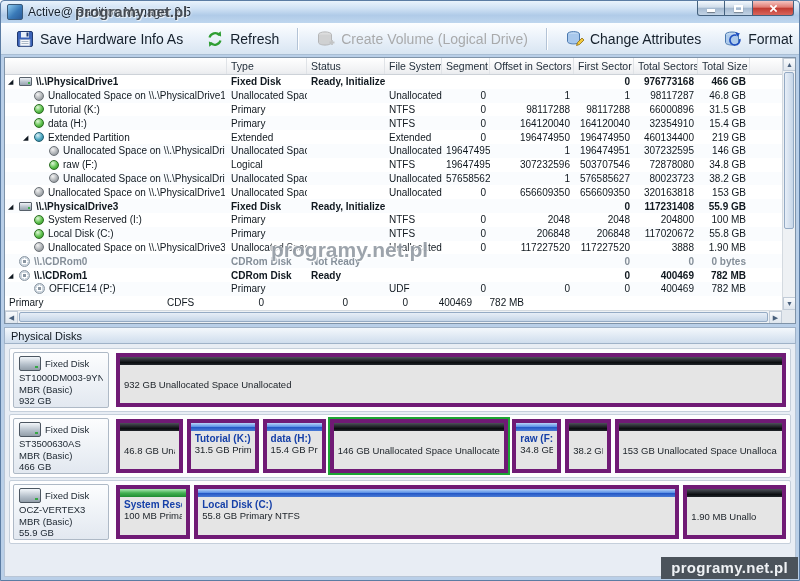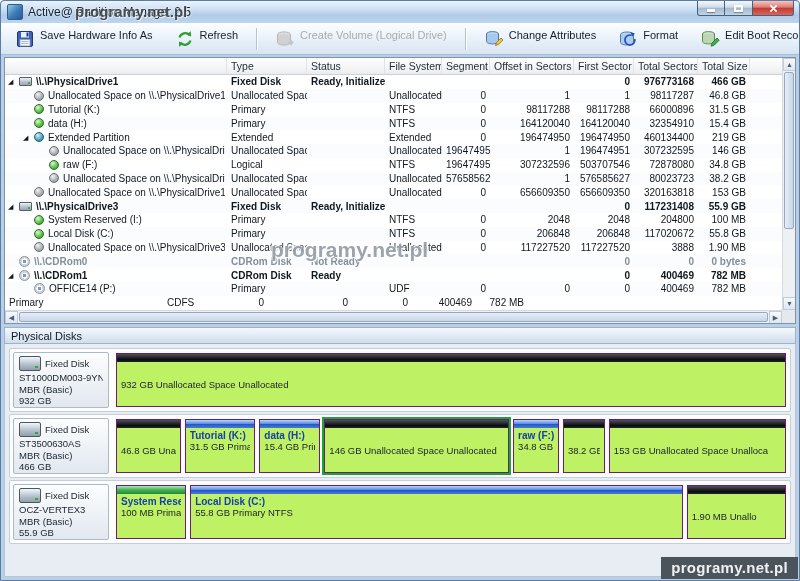--- a/index.html
+++ b/index.html
@@ -19,21 +19,21 @@
   .g-max{width:9px;height:7px;border:2px solid #fff;box-sizing:border-box;box-shadow:0 1px 1px rgba(0,0,0,.3)}
   .capbtn.close svg{width:9px;height:9px}
 
   
   .menubar{flex:none;height:19px;background:linear-gradient(180deg,#f4f8fc,#e2ecf7);border-bottom:1px solid #c2d2e4;display:flex;align-items:center;padding:0 4px}
   .menu-item{display:inline-block;font-size:11px;color:#1a232e;padding:2px 8px}
   .menu-item::first-letter{text-decoration:underline}
 
   
   .toolbar{flex:none;height:31px;background:linear-gradient(180deg,#fcfeff,#e8f0f9 55%,#d8e5f2);border-bottom:1px solid #a9bed4;display:flex;align-items:center;padding:0 8px;gap:10px;white-space:nowrap}
-  .tb-btn{display:flex;gap:5px;padding:2px 6px;font-size:11px;color:#15202c}
+  .tb-btn{display:flex;align-items:center;gap:5px;padding:2px 6px;font-size:14px;color:#15202c}
   .tb-btn.disabled{color:#93a0ad;filter:grayscale(1);opacity:.85}
   .tb-icon,.tb-icon svg{width:20px;height:20px;display:inline-block;flex:none}
   .tb-sep{width:1px;height:22px;background:#b3c3d6;box-shadow:1px 0 0 #fff;margin:0 2px;flex:none}
 
   
   .tablewrap{flex:none;height:267px;margin:2px 3px 0 3px;background:#fff;border:1px solid #7f93a8;position:relative;box-sizing:border-box;overflow:hidden}
   .thead{position:absolute;left:0;top:0;right:13px;height:17px;display:flex;background:linear-gradient(180deg,#ffffff,#f0f1f3 80%,#e9ebee);border-bottom:1px solid #cdd2d8;box-sizing:border-box}
   .th{box-sizing:border-box;flex:none;padding:2px 4px 0 4px;font-size:10.5px;color:#24303c;border-right:1px solid #e0e3e7;white-space:nowrap;overflow:hidden}
   .th.filler{flex:1;border-right:none}
   .tbody{position:absolute;left:0;top:17px;right:13px;bottom:13px;overflow:hidden}
@@ -71,21 +71,21 @@
   
   .panelhead{flex:none;height:17px;margin:3px 3px 0 3px;background:linear-gradient(180deg,#f4f8fc,#cfdded);border:1px solid #9fb2c8;display:flex;align-items:center;padding:0 6px;font-size:11px;color:#101820;box-sizing:border-box}
   .disksarea{flex:1;margin:0 3px 3px 3px;background:#e8edf4;border:1px solid #b9c6d6;border-top:none;padding:2px;overflow:hidden;box-sizing:border-box}
   .disk-strip{height:64px;margin:2px;background:#fdfdfe;border:1px solid #c5cfdb;border-radius:2px;display:flex;align-items:stretch;gap:6px;padding:3px;box-sizing:border-box}
   .dinfo{flex:none;width:96px;background:linear-gradient(180deg,#fcfdfe,#e2e8f0);border:1px solid #aeb9c6;border-radius:2px;padding:3px 5px;box-sizing:border-box;overflow:hidden}
   .dtop{display:flex;align-items:center;gap:4px;margin-bottom:1px}
   .drive-ic{width:20px;height:13px;flex:none;border:1px solid #4c5661;border-radius:2px;background:linear-gradient(180deg,#f2f6fa,#b2bdc8 60%,#929ea9);position:relative;display:inline-block}
   .drive-ic::after{content:"";position:absolute;right:2px;bottom:2px;width:3px;height:2px;background:#35a845}
   .dline{font-size:9.5px;line-height:11.5px;color:#1a242e;white-space:nowrap;overflow:hidden}
   .dbars{flex:1;display:flex;gap:4px;padding:1px;min-width:0}
-  .bar{flex:1 1 0;min-width:0;border:1px solid #701a75;background:#bef264;display:flex;flex-direction:column;box-sizing:border-box}
+  .bar{flex:1 1 0;min-width:0;border:4px solid #701a75;background:#e5e5e5;display:flex;flex-direction:column;box-sizing:border-box}
   .bar.sel{box-shadow:0 0 0 2px #1ca534}
   .bhead{flex:none;height:8px}
   .bhead.unallocated{background:linear-gradient(180deg,#4d525a,#0a0c0f 70%,#22262b)}
   .bhead.ntfs{background:linear-gradient(180deg,#b8d4f8,#5e92e6 45%,#2458c6 55%,#4a7ad4)}
   .bhead.system{background:linear-gradient(180deg,#aee8b6,#42b052 50%,#1e8c32)}
   .bbody{flex:1;padding:2px 4px;overflow:hidden;display:flex;flex-direction:column;min-width:0}
   .bbody.center{justify-content:center}
   .btitle{font-size:10px;font-weight:bold;color:#1640a8;white-space:nowrap;overflow:hidden}
   .blabel{font-size:9.5px;color:#20262c;white-space:nowrap;overflow:hidden}
 

